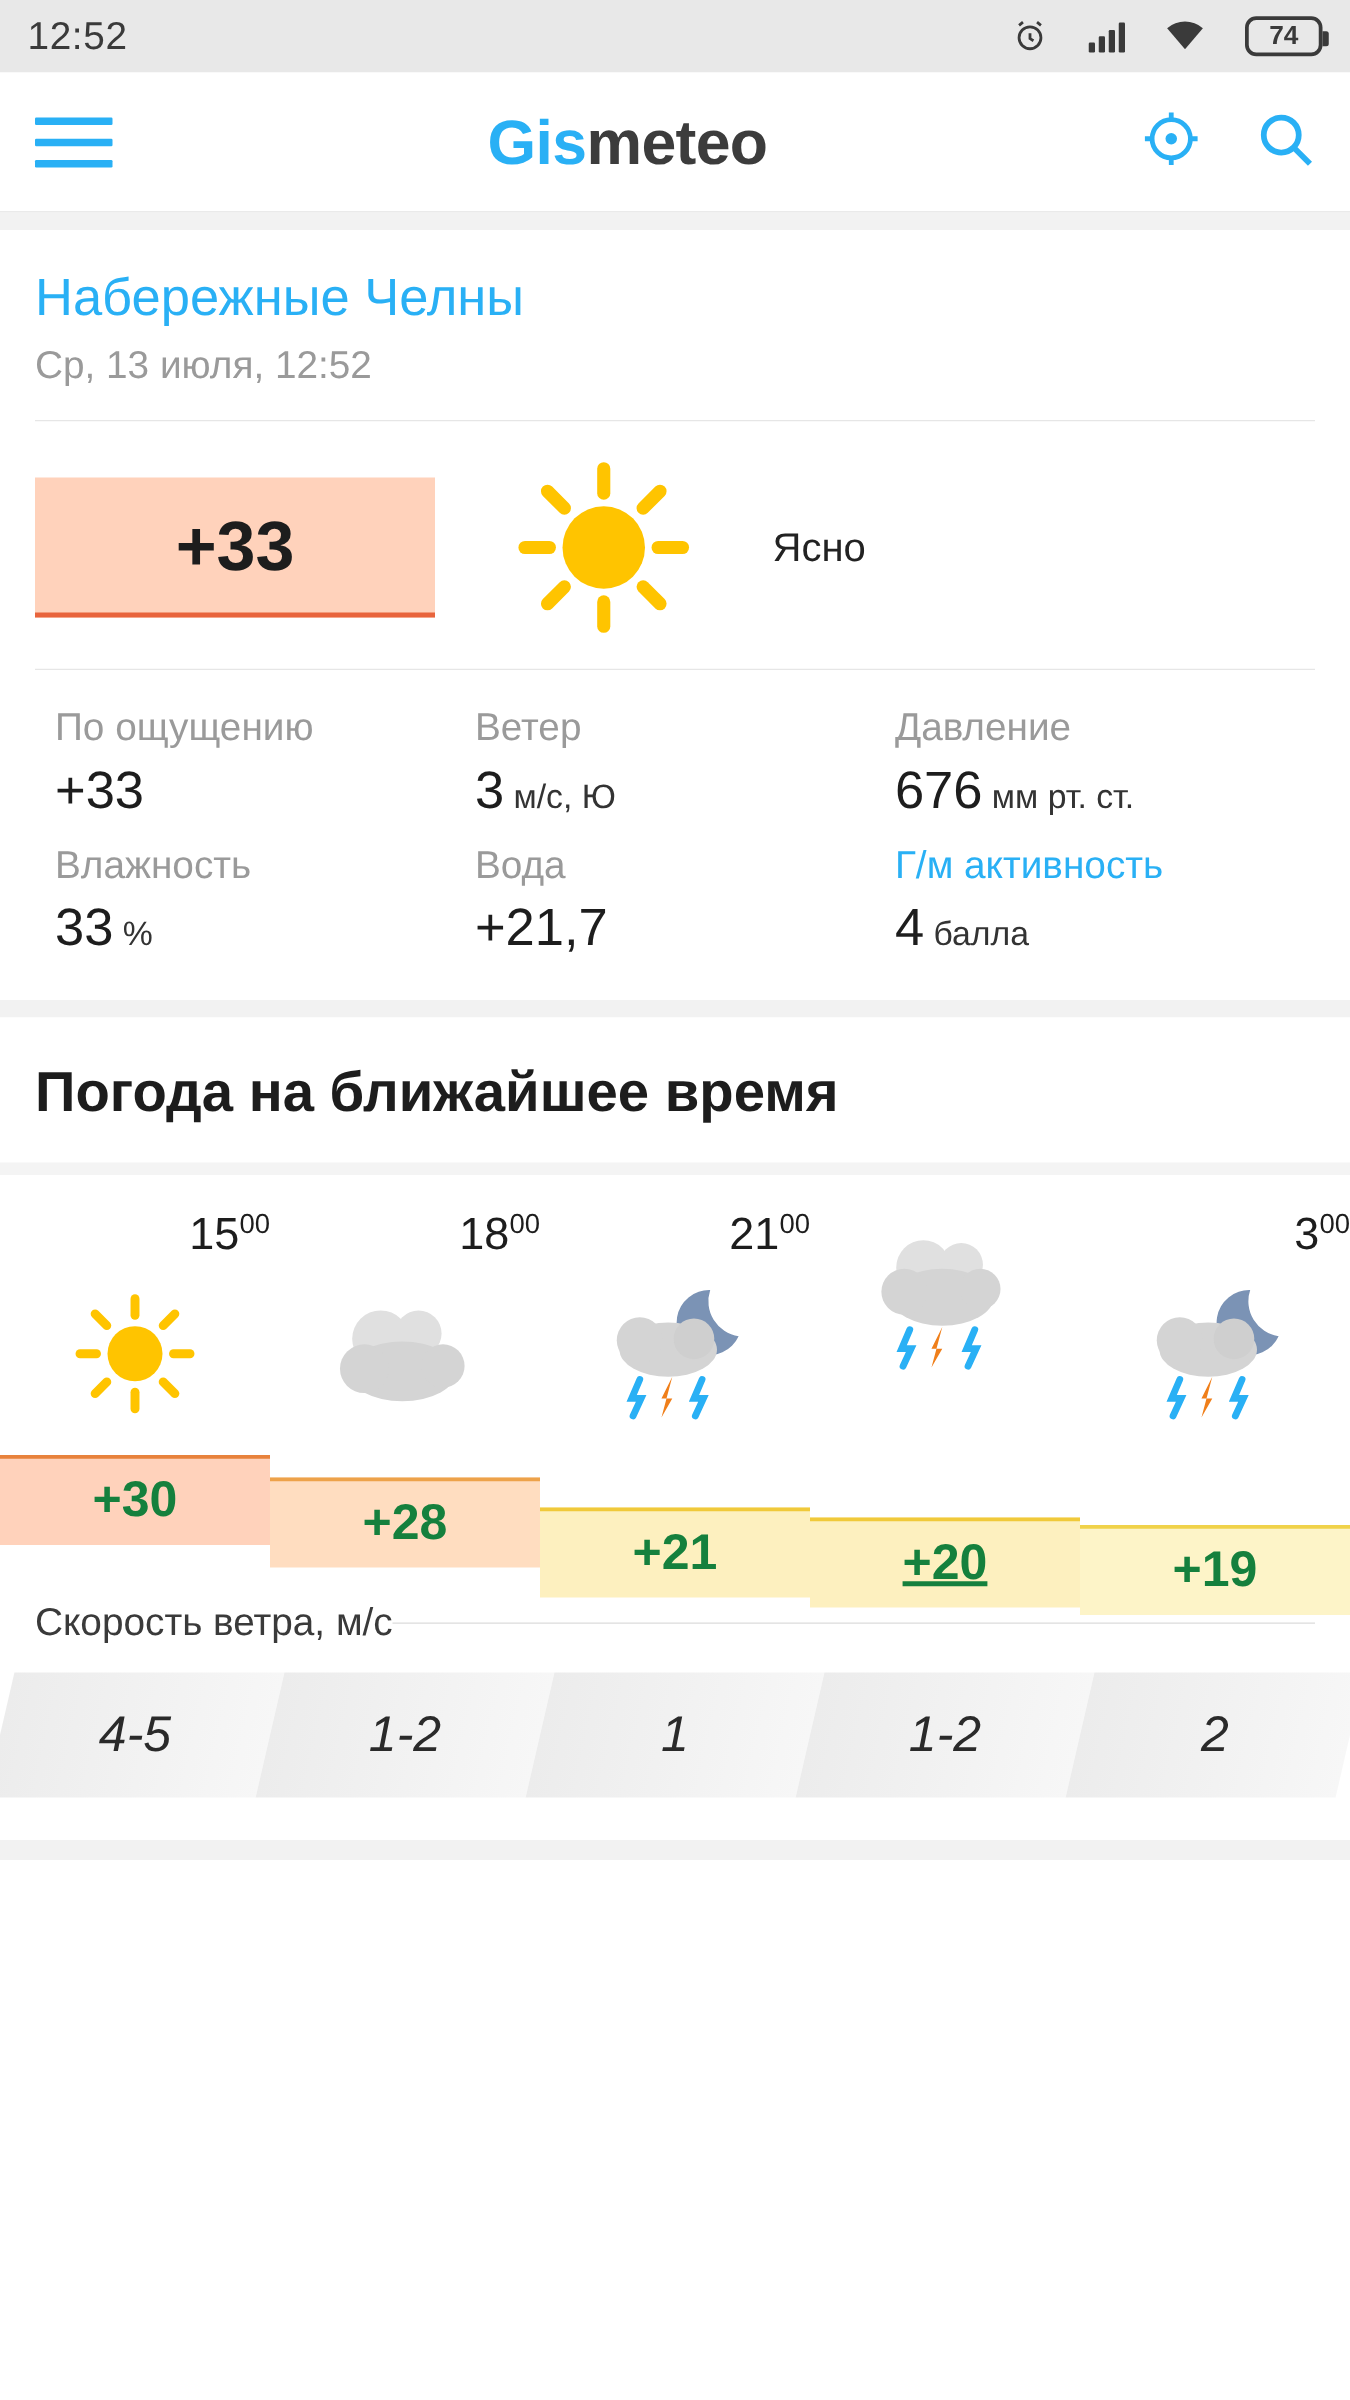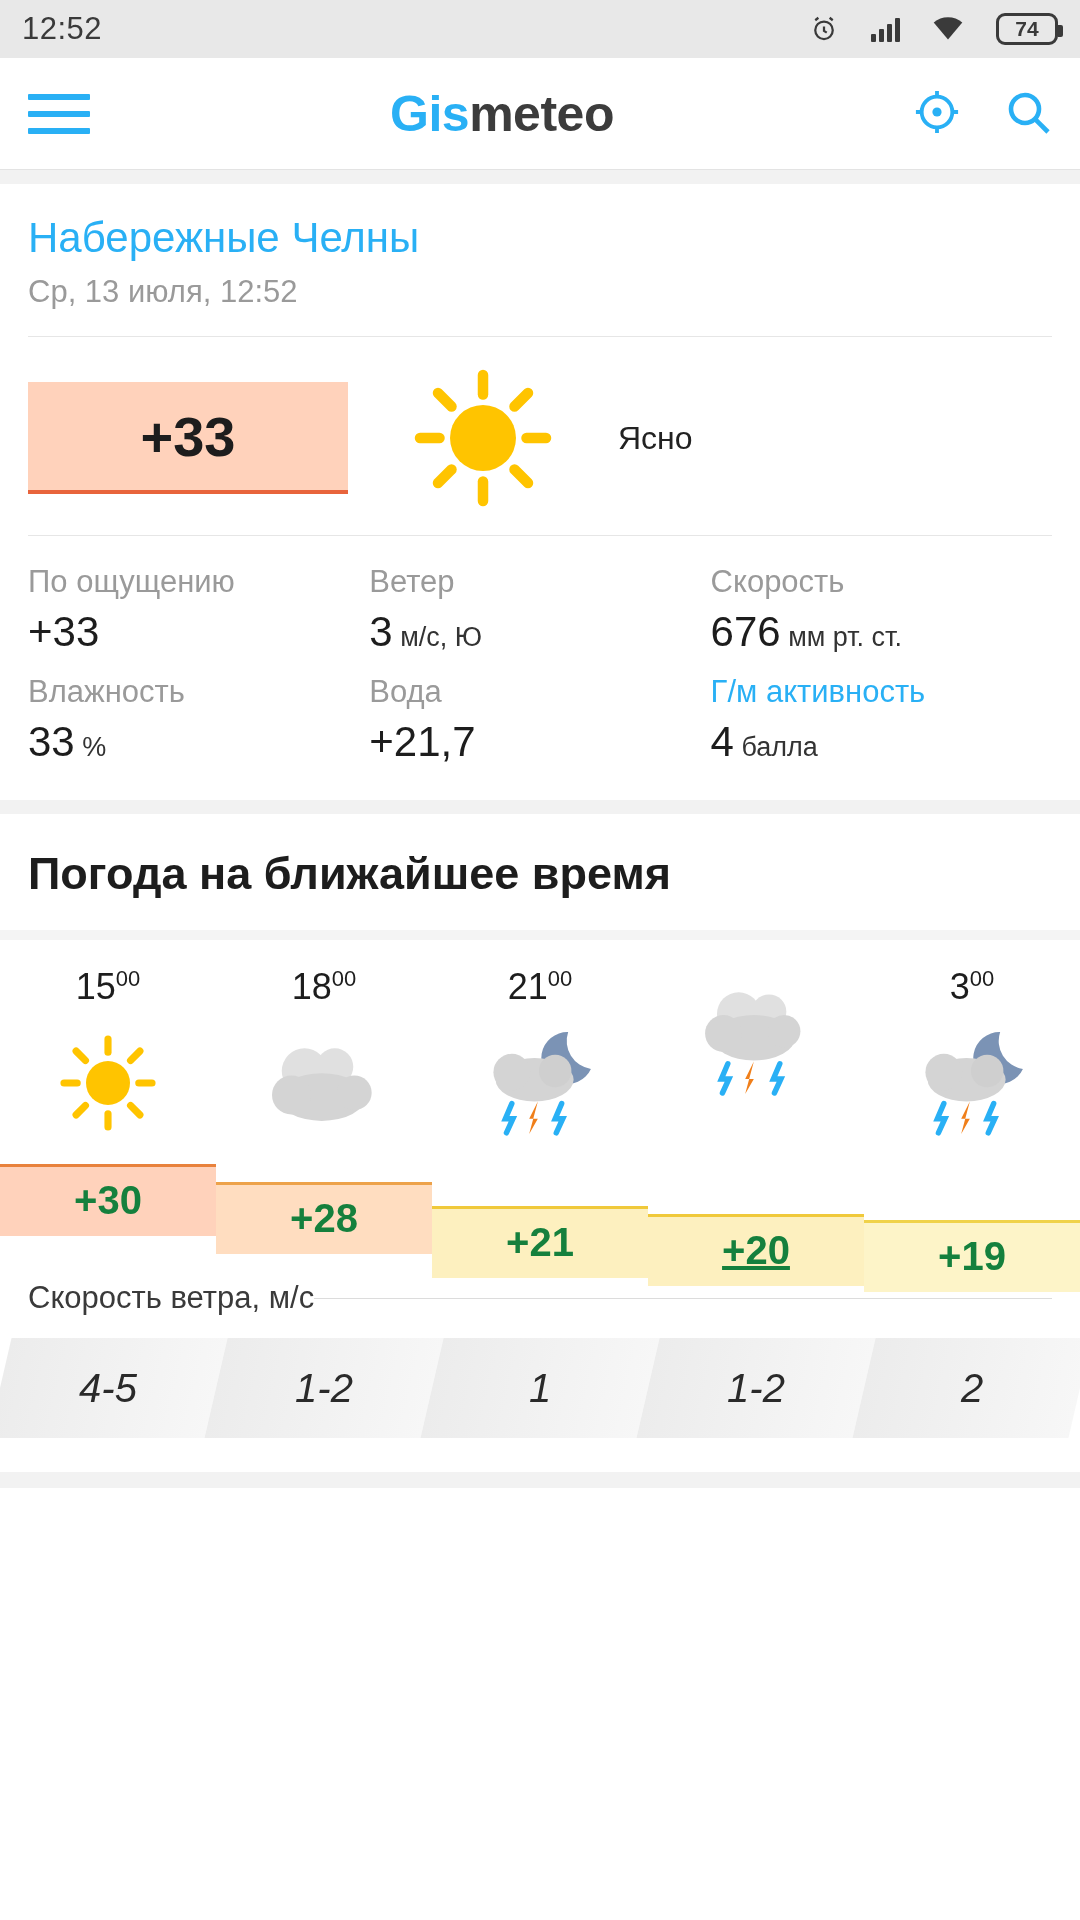--- a/index.html
+++ b/index.html
@@ -76,41 +76,41 @@
     width: 320px; height: 112px;
     background: #ffd2bb;
     border-bottom: 4px solid #e8643c;
     display: flex; align-items: center; justify-content: center;
     font-size: 56px; font-weight: bold; color: #1d1d1d;
   }
   .now-icon { width: 270px; display: flex; justify-content: center; }
   .now-desc { font-size: 32px; color: #222; }
 
   .params {
-    padding: 10px 28px 34px 28px;
+    padding: 10px 28px 34px 44px;
   }
   .params .prow { display: flex; }
   .params .pcell { width: 33.33%; padding-top: 18px; }
   .plabel { color: #9a9a9a; font-size: 31px; }
   .plabel.link { color: #29b0f5; }
   .pvalue { font-size: 42px; color: #1d1d1d; margin-top: 8px; }
   .pvalue .unit { font-size: 27px; color: #333; }
 
   
   .section-title {
     font-size: 45px; font-weight: bold; color: #1d1d1d;
     padding: 34px 28px 30px 28px;
     background: #fff;
   }
   .thin-strip { height: 10px; background: #f4f4f4; }
 
   
   .hourly { background: #fff; position: relative; }
   .hours-row { display: flex; padding-top: 26px; }
-  .hour-col { width: 20%; text-align: center; }
+  .hour-col { width: 20%; text-align: right; }
   .hour-time { font-size: 36px; color: #1d1d1d; }
   .hour-time sup { font-size: 22px; vertical-align: super; }
   .hour-icon { height: 150px; display: flex; align-items: center; justify-content: center; }
 
   .temps-row { display: flex; height: 110px; margin-top: 6px; align-items: flex-start; }
   .temp-cell {
     width: 20%;
     height: 72px;
     display: flex; align-items: center; justify-content: center;
     font-size: 40px; font-weight: bold; color: #15803d;
@@ -241,21 +241,21 @@
     <div class="prow">
       <div class="pcell">
         <div class="plabel">По ощущению</div>
         <div class="pvalue"><span>+33</span><span class="unit"></span></div>
       </div>
       <div class="pcell">
         <div class="plabel">Ветер</div>
         <div class="pvalue"><span>3</span><span class="unit"> м/с, Ю</span></div>
       </div>
       <div class="pcell">
-        <div class="plabel">Скорость</div>
+        <div class="plabel">Давление</div>
         <div class="pvalue"><span>676</span><span class="unit"> мм рт. ст.</span></div>
       </div>
     </div>
     <div class="prow">
       <div class="pcell">
         <div class="plabel">Влажность</div>
         <div class="pvalue"><span>33</span><span class="unit"> %</span></div>
       </div>
       <div class="pcell">
         <div class="plabel">Вода</div>

